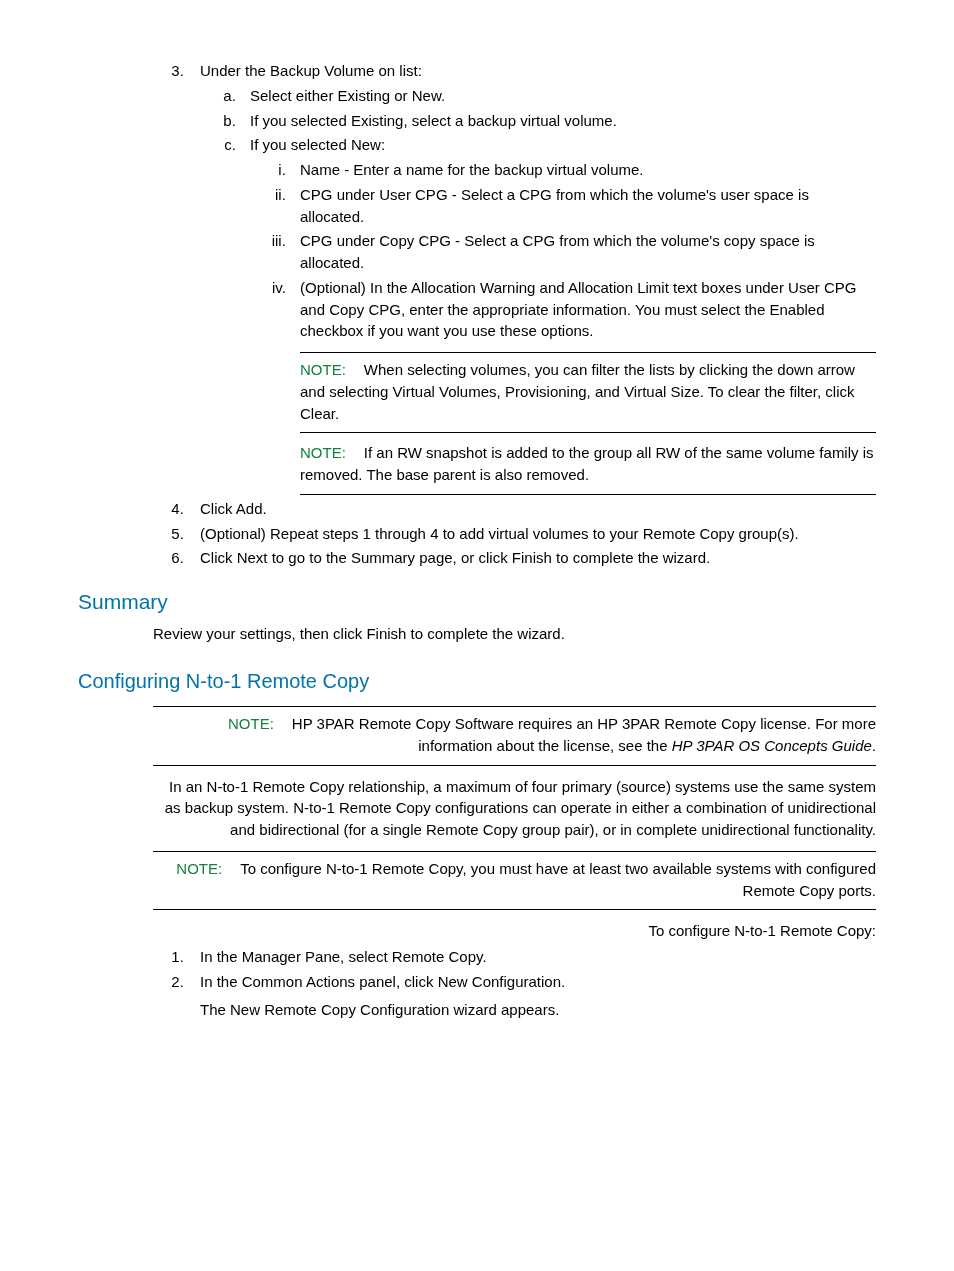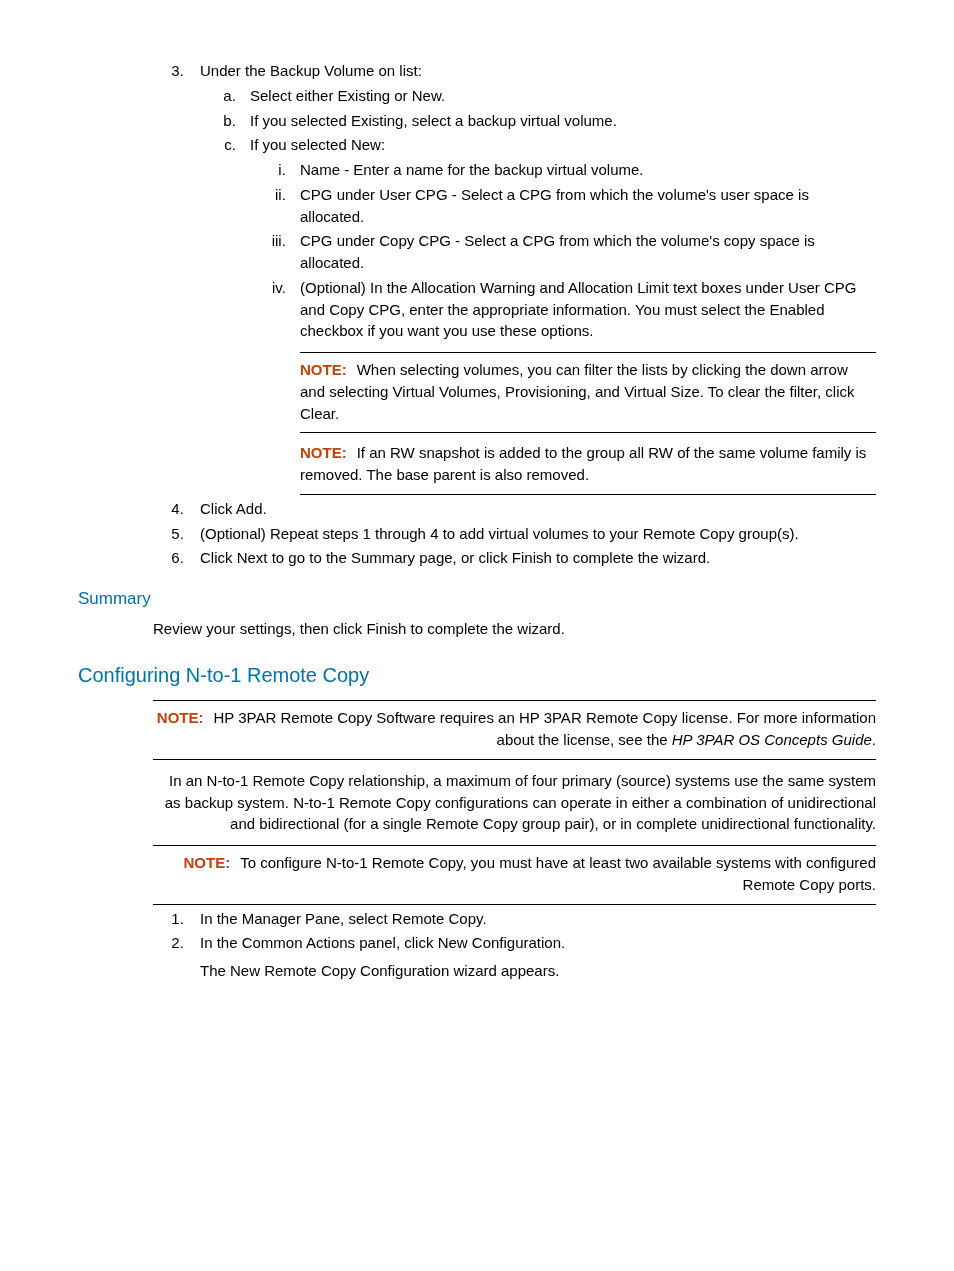--- a/index.html
+++ b/index.html
@@ -47,32 +47,32 @@
     border-top: 1px solid #000;
     border-bottom: 1px solid #000;
     padding: 6px 0 8px 0;
     margin: 10px 0 3px 0;
   }
   .note-block + .note-block {
     border-top: none;
     margin-top: 0;
   }
   .note-label {
-    font-weight: bold;
-    color: #c2410c;
-    margin-right: 10px;
+    font-weight: normal;
+    color: #15803d;
+    margin-right: 18px;
   }
   h2 {
     font-size: 20px;
     font-weight: normal;
     color: #0073a8;
     margin: 22px 0 6px 0;
   }
   h3 {
-    font-size: 17px;
+    font-size: 21px;
     font-weight: normal;
     color: #0073a8;
     margin: 18px 0 4px 0;
   }
   .indent1 { margin-left: 75px; text-align: right; }
   .indent-sub { margin-left: 180px; }
   .para { margin: 6px 0 10px 75px; }
 </style>
 </head>
 <body>
@@ -116,20 +116,21 @@
   <h2>Configuring N-to-1 Remote Copy</h2>
 
   <div class="indent1">
     <div class="note-block">
       <span class="note-label">NOTE:</span><span>HP 3PAR Remote Copy Software requires an HP 3PAR Remote Copy license. For more information about the license, see the </span><span class="italic">HP 3PAR OS Concepts Guide</span><span>.</span>
     </div>
     <p style="margin:10px 0;">In an N-to-1 Remote Copy relationship, a maximum of four primary (source) systems use the same system as backup system. N-to-1 Remote Copy configurations can operate in either a combination of unidirectional and bidirectional (for a single Remote Copy group pair), or in complete unidirectional functionality.</p>
     <div class="note-block">
       <span class="note-label">NOTE:</span><span>To configure N-to-1 Remote Copy, you must have at least two available systems with configured Remote Copy ports.</span>
     </div>
+    <p style="margin:10px 0 4px 0;">To configure N-to-1 Remote Copy:</p>
   </div>
 
   <ol class="num">
     <li><span>In the Manager Pane, select </span><span class="bold">Remote Copy</span><span>.</span></li>
     <li><span>In the Common Actions panel, click </span><span class="bold">New Configuration</span><span>.</span>
       <div style="margin-top:6px;"><span>The </span><span class="bold">New Remote Copy Configuration</span><span> wizard appears.</span></div>
     </li>
   </ol>
 
 

